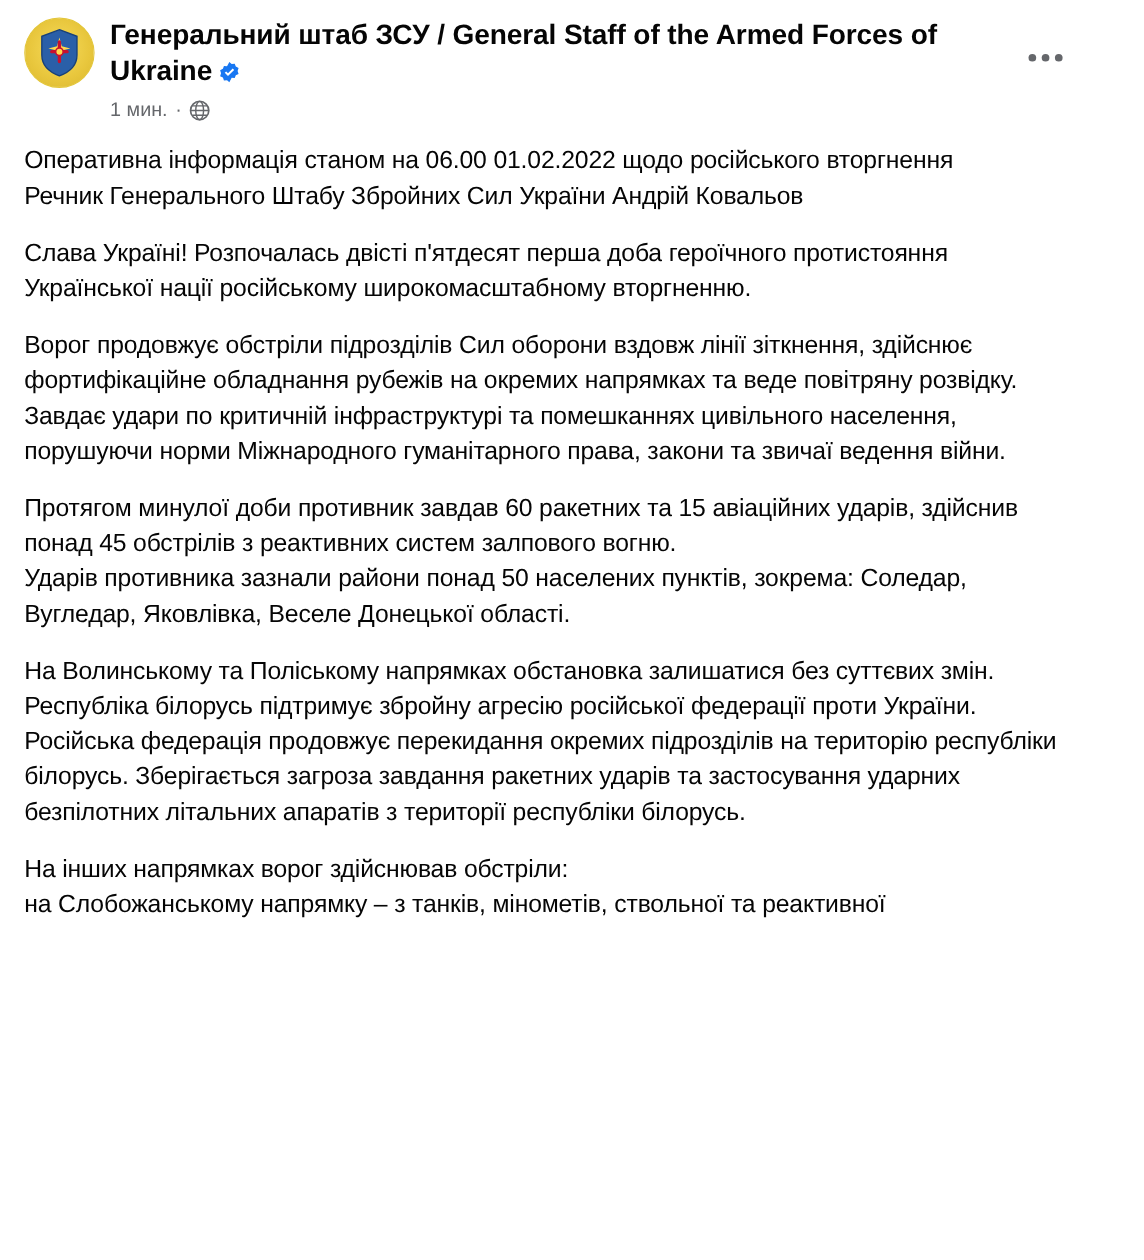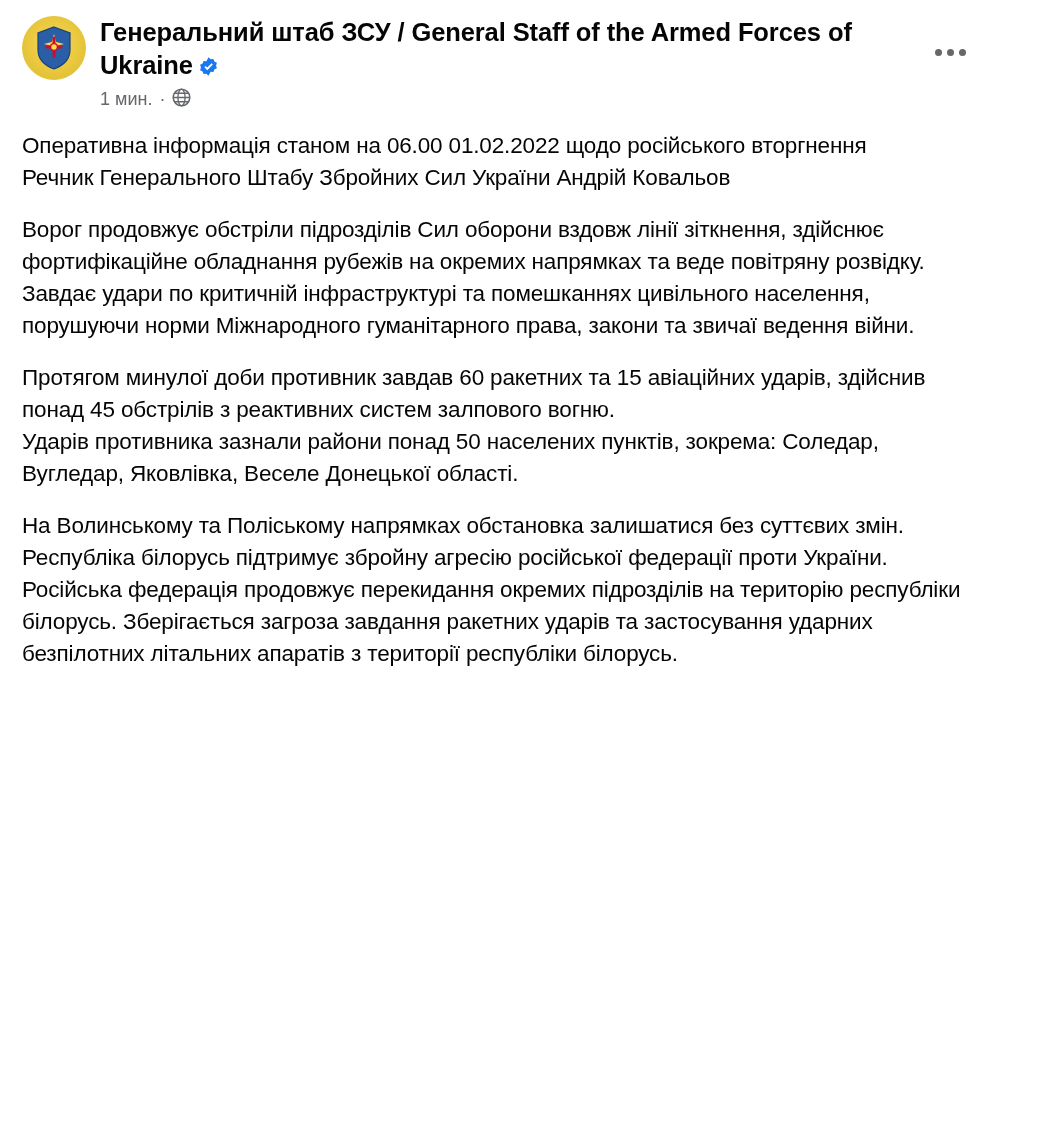--- a/index.html
+++ b/index.html
@@ -63,21 +63,21 @@
   }
   .verified {
     display: inline-block;
     vertical-align: -3px;
     margin-left: 5px;
     width: 21px;
     height: 21px;
   }
   .meta-row {
     display: flex;
-    align-items: flex-start;
+    align-items: flex-end;
     margin-top: 6px;
     color: #65676b;
     font-size: 18px;
     line-height: 22px;
   }
   .meta-dot {
     margin: 0 7px;
     color: #65676b;
     font-size: 18px;
   }
@@ -159,19 +159,22 @@
       <span class="dot"></span>
       <span class="dot"></span>
       <span class="dot"></span>
     </div>
 
   </div>
 
   <div class="post-body">
     <p class="para">Оперативна інформація станом на 06.00 01.02.2022 щодо російського вторгнення
 Речник Генерального Штабу Збройних Сил України Андрій Ковальов</p>
+    <p class="para">Слава Україні! Розпочалась двісті п'ятдесят перша доба героїчного протистояння Української нації російському широкомасштабному вторгненню.</p>
     <p class="para">Ворог продовжує обстріли підрозділів Сил оборони вздовж лінії зіткнення, здійснює фортифікаційне обладнання рубежів на окремих напрямках та веде повітряну розвідку. Завдає удари по критичній інфраструктурі та помешканнях цивільного населення, порушуючи норми Міжнародного гуманітарного права, закони та звичаї ведення війни.</p>
     <p class="para">Протягом минулої доби противник завдав 60 ракетних та 15 авіаційних ударів, здійснив понад 45 обстрілів з реактивних систем залпового вогню.
 Ударів противника зазнали райони понад 50 населених пунктів, зокрема: Соледар, Вугледар, Яковлівка, Веселе Донецької області.</p>
     <p class="para">На Волинському та Поліському напрямках обстановка залишатися без суттєвих змін. Республіка білорусь підтримує збройну агресію російської федерації проти України. Російська федерація продовжує перекидання окремих підрозділів на територію республіки білорусь. Зберігається загроза завдання ракетних ударів та застосування ударних безпілотних літальних апаратів з території республіки білорусь.</p>
+    <p class="para">На інших напрямках ворог здійснював обстріли:
+на Слобожанському напрямку – з танків, мінометів, ствольної та реактивної</p>
   </div>
 
 </div>
 
 </body></html>

